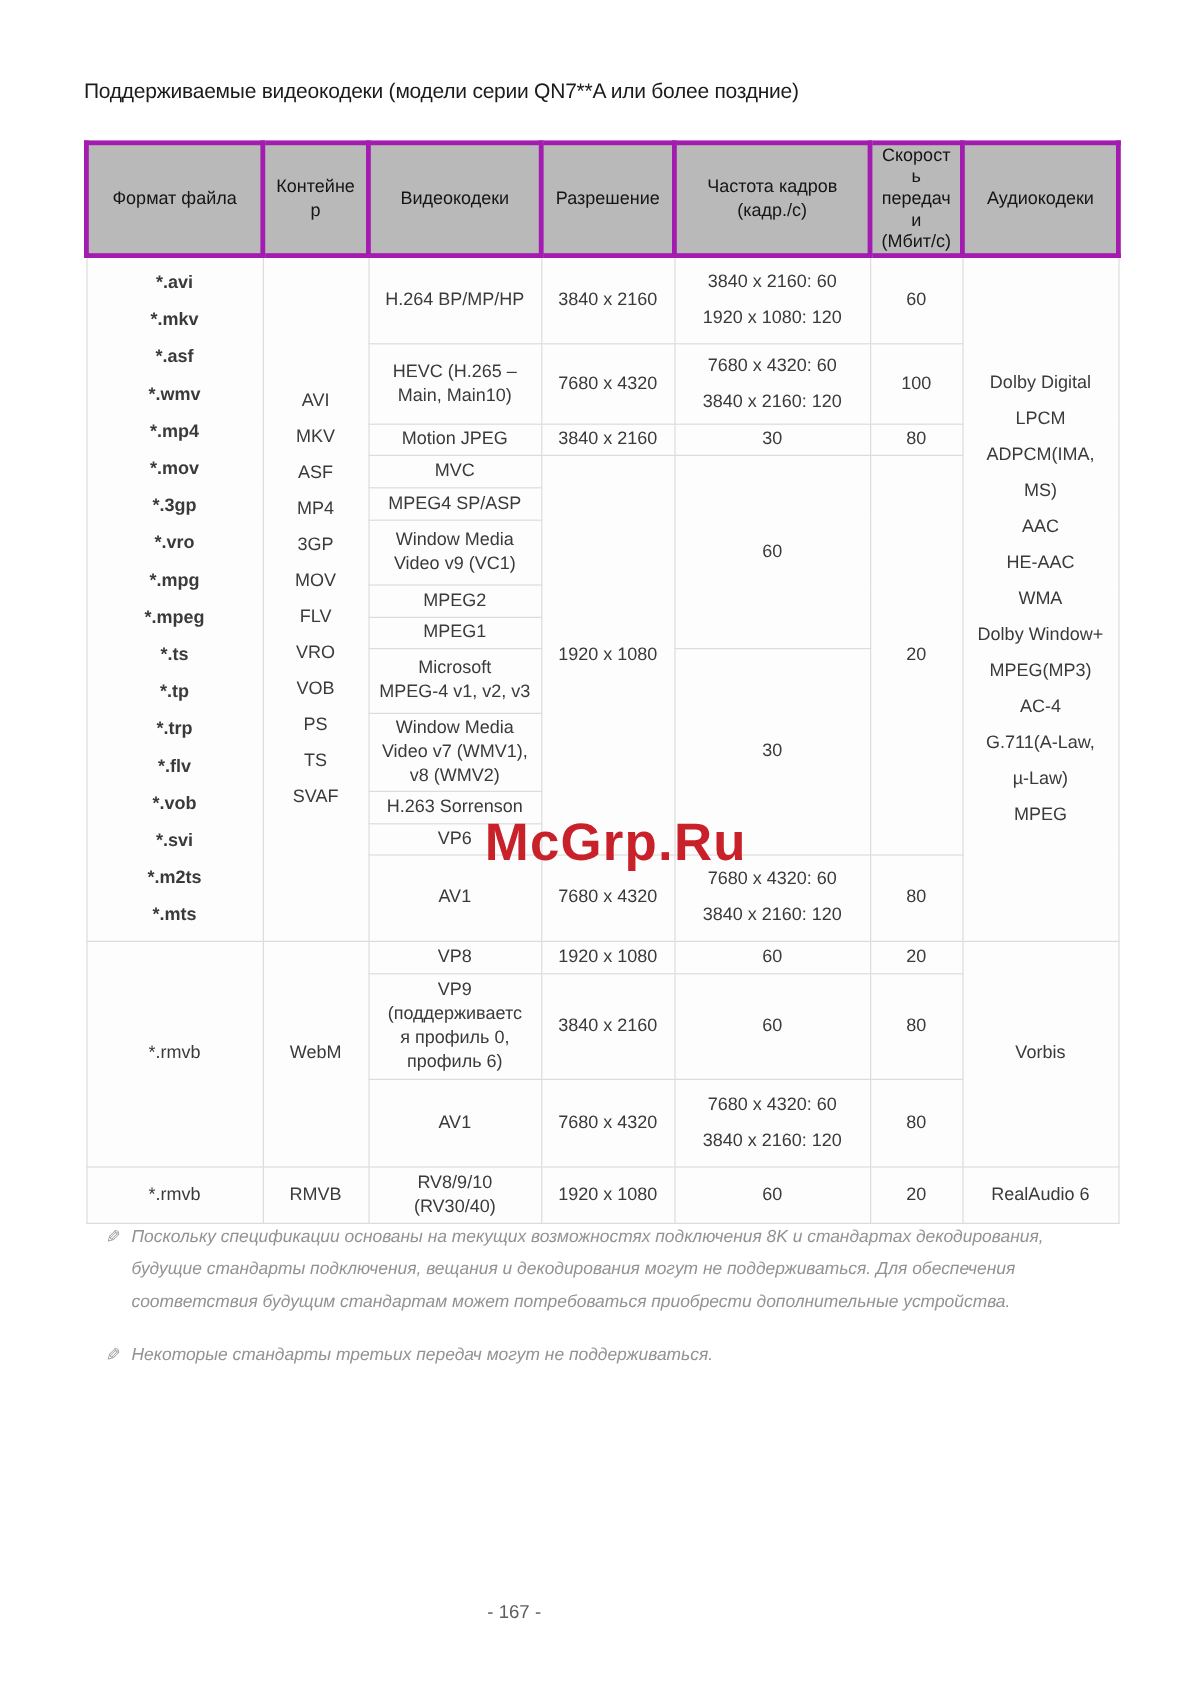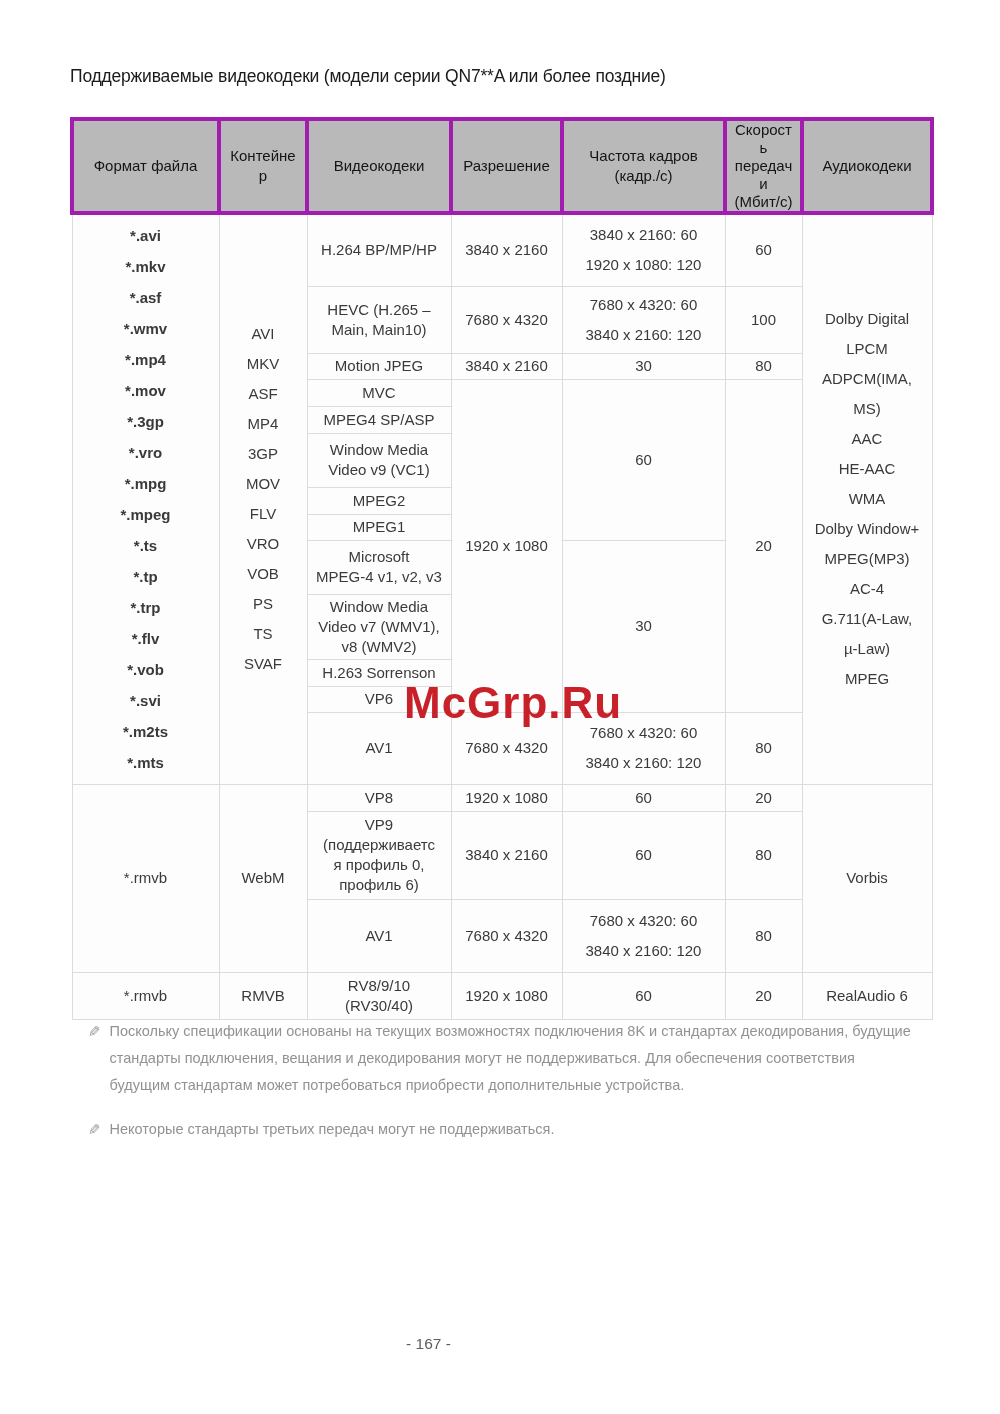--- a/index.html
+++ b/index.html
@@ -61,21 +61,21 @@
   .note {
     display: flex; align-items: flex-start; gap: 9px;
     color: #929292; font-size: 14.5px; line-height: 27px;
     margin-bottom: 17px;
   }
   .pencil {
     flex: 0 0 auto;
     font-size: 15px; line-height: 27px; color: #9a9a9a;
     transform: scaleX(-1);
   }
-  .note-text { flex: 1 1 auto; }
+  .note-text { flex: 1 1 auto; font-style: italic; }
 
   .page-number {
     position: absolute; left: 0; top: 1335px; width: 857px;
     text-align: center;
     color: #5e5e5e; font-size: 15.5px;
   }
 </style>
 </head>
 <body>
 

